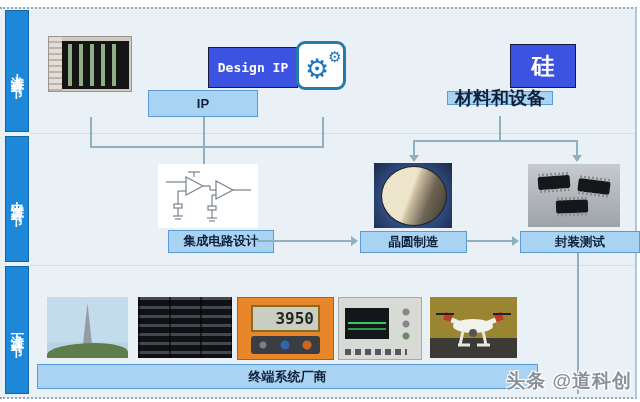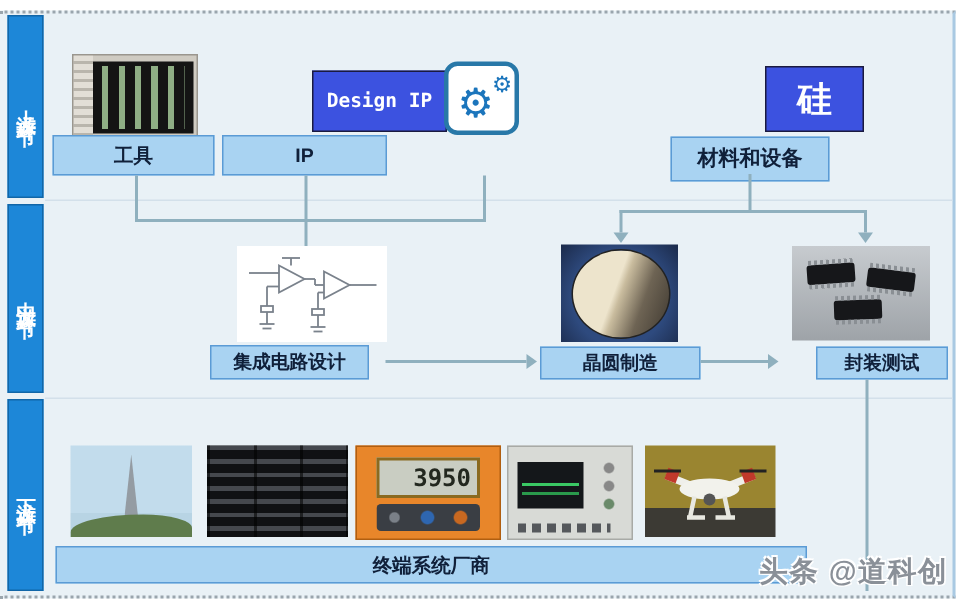--- a/index.html
+++ b/index.html
@@ -87,32 +87,31 @@
   <div class="side" style="top:10px;height:120px;">上游环节</div>
   <div class="side" style="top:136px;height:124px;">中游环节</div>
   <div class="side" style="top:266px;height:126px;">下游环节</div>
 
   <div class="img tool" style="left:48px;top:36px;width:82px;height:54px;">
     <div class="chrome"></div>
     <div class="canvas">
       <div class="stripes"></div>
     </div>
   </div>
-  <div class="tag" style="left:35px;top:90px;width:108px;height:27px;">工具</div>
 
   <div class="bluebox" style="left:160px;top:47px;width:90px;height:41px;font-size:13px;font-family:'DejaVu Sans Mono',monospace;">Design IP</div>
   <div class="tag" style="left:148px;top:90px;width:110px;height:27px;">IP</div>
 
   <div class="gearbox" style="left:296px;top:41px;width:50px;height:49px;">
     <span class="gear" style="left:6px;top:12px;font-size:27px;">⚙</span>
     <span class="gear" style="left:29px;top:5px;font-size:15px;">⚙</span>
   </div>
 
   <div class="bluebox" style="left:462px;top:44px;width:66px;height:44px;font-size:23px;">硅</div>
-  <div class="tag" style="left:447px;top:91px;width:106px;height:30px;font-size:14px;">材料和设备</div>
+  <div class="tag" style="left:447px;top:91px;width:106px;height:14px;font-size:18px;">材料和设备</div>
 
   <div class="vline" style="left:90px;top:117px;height:31px;"></div>
   <div class="vline" style="left:203px;top:117px;height:48px;"></div>
   <div class="vline" style="left:322px;top:117px;height:31px;"></div>
   <div class="hline" style="left:90px;top:146px;width:234px;"></div>
 
   <div class="vline" style="left:499px;top:116px;height:26px;"></div>
   <div class="hline" style="left:413px;top:140px;width:165px;"></div>
   <div class="vline" style="left:413px;top:140px;height:15px;"></div>
   <div class="arr-down" style="left:409px;top:155px;"></div>
@@ -139,33 +138,33 @@
           <line x1="15" y1="52" x2="25" y2="52"></line>
           <line x1="17" y1="55" x2="23" y2="55"></line>
         <line x1="54" y1="46" x2="54" y2="54"></line>
           <line x1="49" y1="54" x2="59" y2="54"></line>
           <line x1="51" y1="57" x2="57" y2="57"></line>
         <line x1="36" y1="13" x2="36" y2="8"></line>
           <line x1="30" y1="8" x2="42" y2="8"></line>
       </g>
     </svg>
   </div>
-  <div class="tag" style="left:140px;top:230px;width:106px;height:23px;font-size:12.5px;">集成电路设计</div>
+  <div class="tag" style="left:168px;top:230px;width:106px;height:23px;font-size:12.5px;">集成电路设计</div>
 
   <div class="img wafer-bg" style="left:374px;top:163px;width:78px;height:65px;">
     <div class="wafer"></div>
   </div>
   <div class="tag" style="left:360px;top:231px;width:107px;height:22px;font-size:12.5px;">晶圆制造</div>
 
   <div class="img chips-bg" style="left:528px;top:164px;width:92px;height:63px;">
     <div class="chip" style="left:10px;top:12px;transform:rotate(-4deg);"></div>
     <div class="chip" style="left:50px;top:16px;transform:rotate(7deg);"></div>
     <div class="chip" style="left:28px;top:36px;transform:rotate(-2deg);"></div>
   </div>
-  <div class="tag" style="left:544px;top:231px;width:88px;height:22px;font-size:12.5px;">封装测试</div>
+  <div class="tag" style="left:520px;top:231px;width:120px;height:22px;font-size:12.5px;">封装测试</div>
 
   <div class="hline" style="left:257px;top:240px;width:94px;"></div>
   <div class="arr-right" style="left:351px;top:236px;"></div>
   <div class="hline" style="left:467px;top:240px;width:45px;"></div>
   <div class="arr-right" style="left:512px;top:236px;"></div>
   <div class="vline" style="left:577px;top:253px;height:141px;"></div>
 
   <div class="img tower-bg" style="left:47px;top:297px;width:81px;height:61px;">
     <div class="mast"></div>
     <div class="trees"></div>

